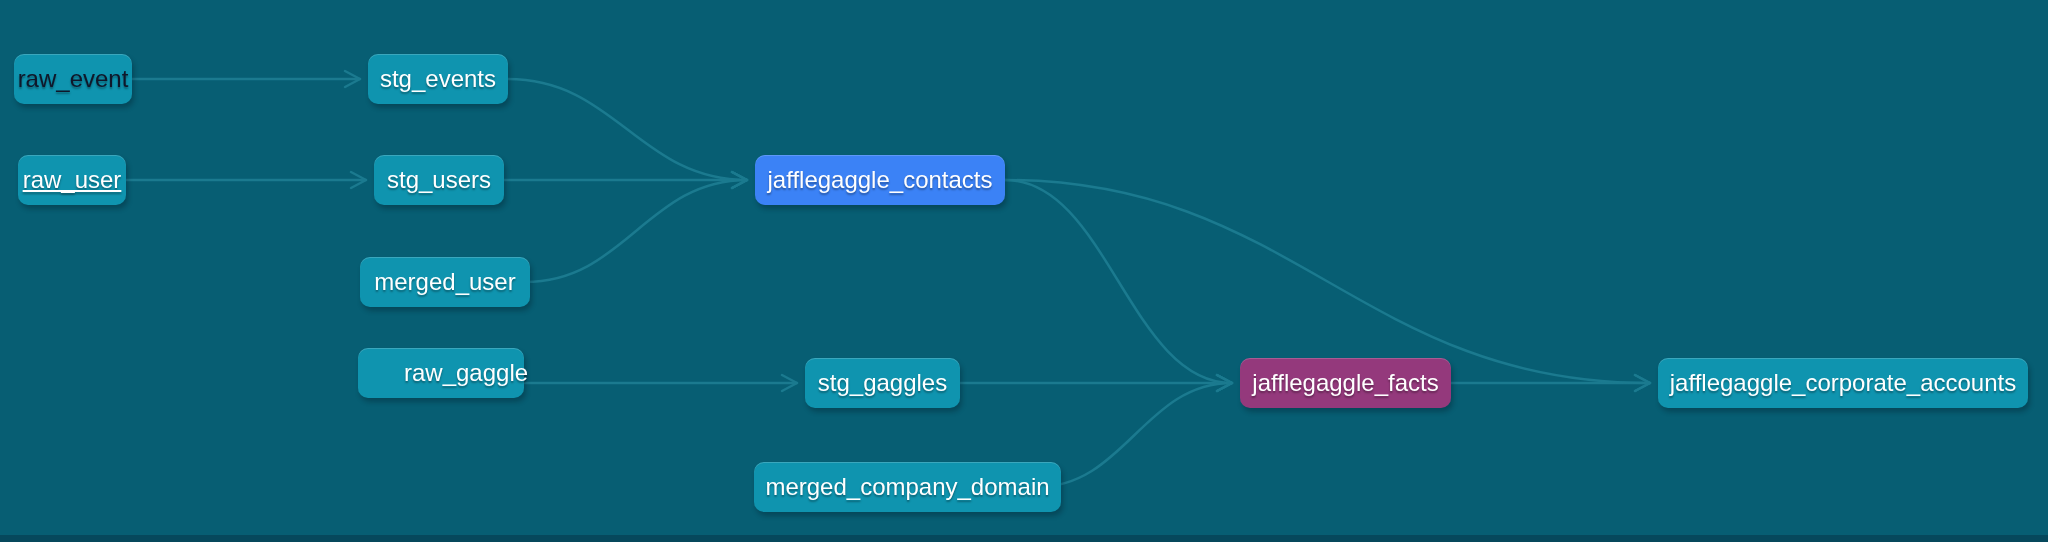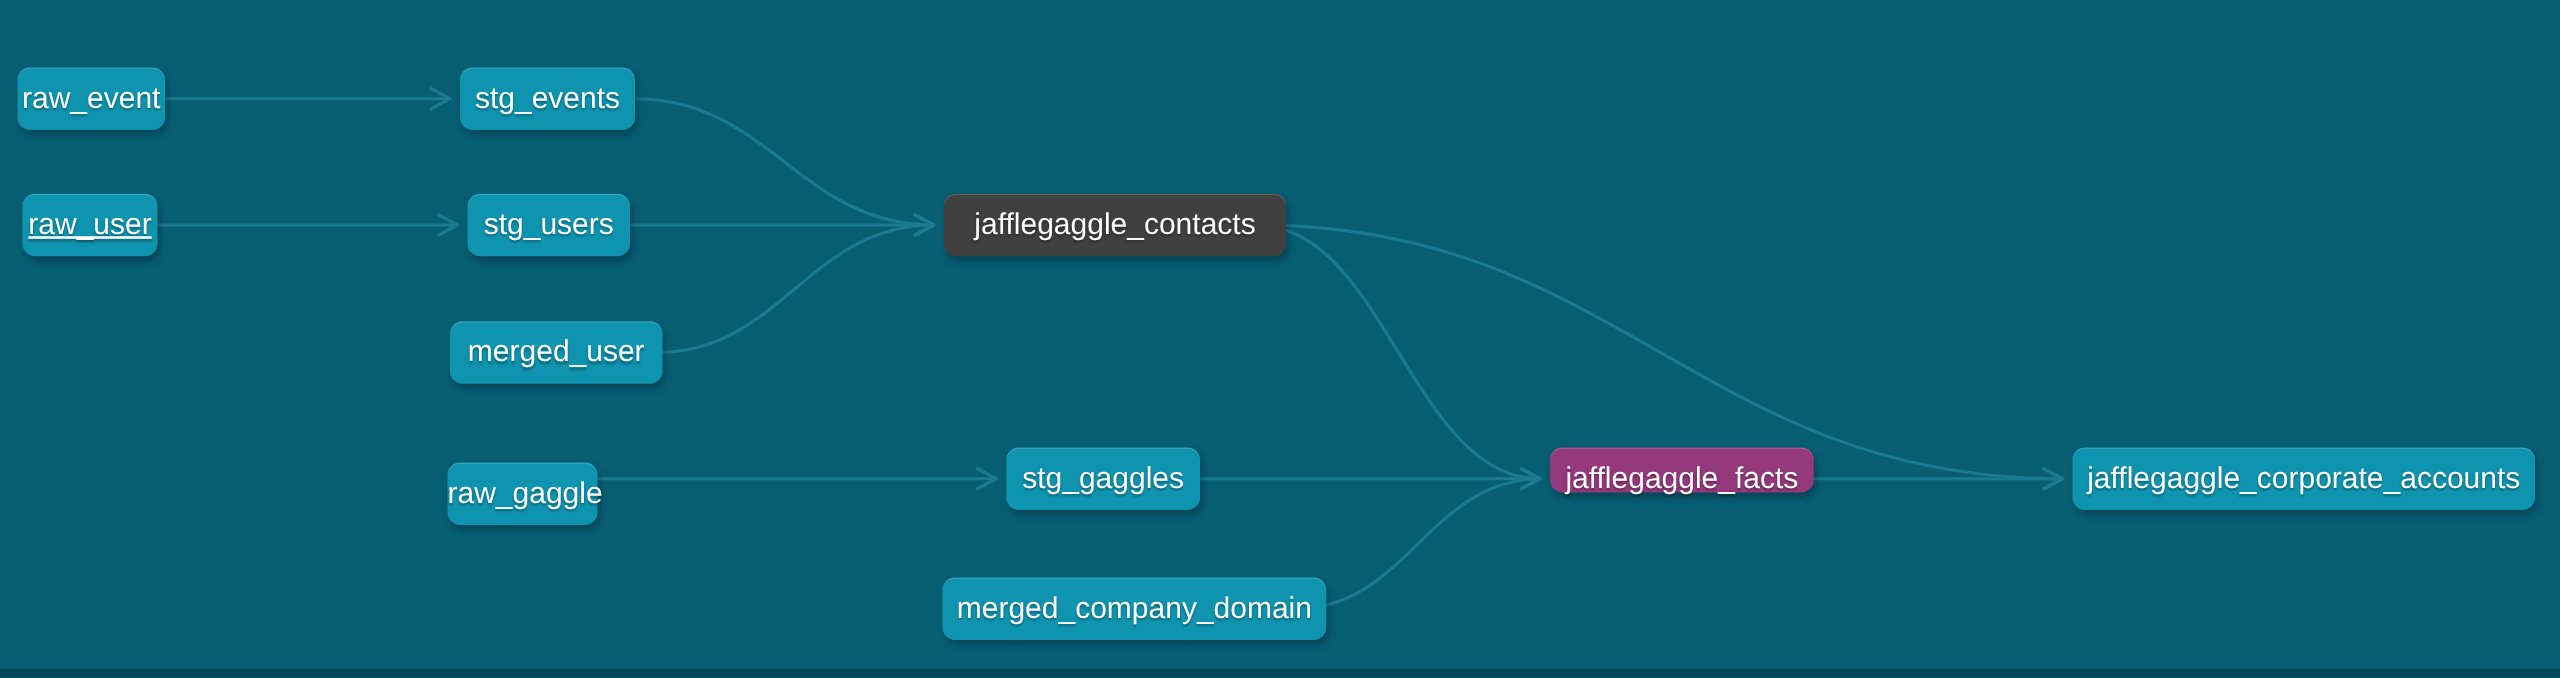--- a/index.html
+++ b/index.html
@@ -68,27 +68,27 @@
         <path d="M 478 383 C 621.55 383, 653.45 383, 797 383" class="edge" stroke="#1B7A8F" marker-end="url(#arrowhead)"></path>
         <path d="M 960 383 C 1082.4 383, 1109.6 383, 1232 383" class="edge" stroke="#1B7A8F" marker-end="url(#arrowhead)"></path>
         <path d="M 1005 180 C 1107.15 180, 1129.85 383, 1232 383" class="edge" stroke="#1B7A8F" marker-end="url(#arrowhead)"></path>
         <path d="M 1037 487 C 1124.75 487, 1144.25 383, 1232 383" class="edge" stroke="#1B7A8F" marker-end="url(#arrowhead)"></path>
         <path d="M 1451 383 C 1540.55 383, 1560.45 383, 1650 383" class="edge" stroke="#1B7A8F" marker-end="url(#arrowhead)"></path>
         <path d="M 1005 180 C 1295.25 180, 1359.75 383, 1650 383" class="edge" stroke="#1B7A8F" marker-end="url(#arrowhead)"></path>
       </g>
   </svg>
 
   <div id="nodes-layer">
-      <div class="node" style="left: 14px; top: 54px; width: 118px; height: 50px; line-height: 50px; background: rgb(15, 148, 175); color: #ffffff;"><span>raw_event</span></div>
+      <div class="node" style="left: 14px; top: 54px; width: 118px; height: 50px; line-height: 50px; background: rgb(15, 148, 175); color: #0f172a;"><span>raw_event</span></div>
       <div class="node" style="left: 368px; top: 54px; width: 140px; height: 50px; line-height: 50px; background: rgb(15, 148, 175); color: #ffffff;"><span>stg_events</span></div>
       <div class="node" style="left: 18px; top: 155px; width: 108px; height: 50px; line-height: 50px; background: rgb(15, 148, 175); color: rgb(255, 255, 255); text-decoration: underline;"><span>raw_user</span></div>
       <div class="node" style="left: 374px; top: 155px; width: 130px; height: 50px; line-height: 50px; background: rgb(15, 148, 175); color: rgb(255, 255, 255);"><span>stg_users</span></div>
-      <div class="node" style="left: 755px; top: 155px; width: 274px; height: 50px; line-height: 50px; background: #404040; color: rgb(255, 255, 255);"><span>jafflegaggle_contacts</span></div>
+      <div class="node" style="left: 755px; top: 155px; width: 250px; height: 50px; line-height: 50px; background: #3b82f6; color: rgb(255, 255, 255);"><span>jafflegaggle_contacts</span></div>
       <div class="node" style="left: 360px; top: 257px; width: 170px; height: 50px; line-height: 50px; background: rgb(15, 148, 175); color: #ffffff;"><span>merged_user</span></div>
-      <div class="node" style="left: 358px; top: 370px; width: 120px; height: 50px; line-height: 50px; background: rgb(15, 148, 175); color: rgb(255, 255, 255);"><span>raw_gaggle</span></div>
+      <div class="node" style="left: 358px; top: 348px; width: 120px; height: 50px; line-height: 50px; background: rgb(15, 148, 175); color: rgb(255, 255, 255); padding-left: 46px;"><span>raw_gaggle</span></div>
       <div class="node" style="left: 805px; top: 358px; width: 155px; height: 50px; line-height: 50px; background: rgb(15, 148, 175); color: rgb(255, 255, 255);"><span>stg_gaggles</span></div>
-      <div class="node" style="left: 1240px; top: 358px; width: 211px; height: 36px; line-height: 50px; background: rgb(148, 57, 124); color: rgb(255, 255, 255); text-align: center;"><span>jafflegaggle_facts</span></div>
+      <div class="node" style="left: 1240px; top: 358px; width: 211px; height: 50px; line-height: 50px; background: rgb(148, 57, 124); color: rgb(255, 255, 255); text-align: center;"><span>jafflegaggle_facts</span></div>
       <div class="node" style="left: 730px; top: 462px; width: 307px; height: 50px; line-height: 50px; background: rgb(15, 148, 175); color: rgb(255, 255, 255); margin-left: 24px;"><span>merged_company_domain</span></div>
       <div class="node" style="left: 1658px; top: 358px; width: 370px; height: 50px; line-height: 50px; background: rgb(15, 148, 175); color: rgb(255, 255, 255);"><span>jafflegaggle_corporate_accounts</span></div>
     </div>
 
   <div class="bottom-bar" style="background: rgb(6, 72, 92);"></div>
 </div>
 
 </body></html>

